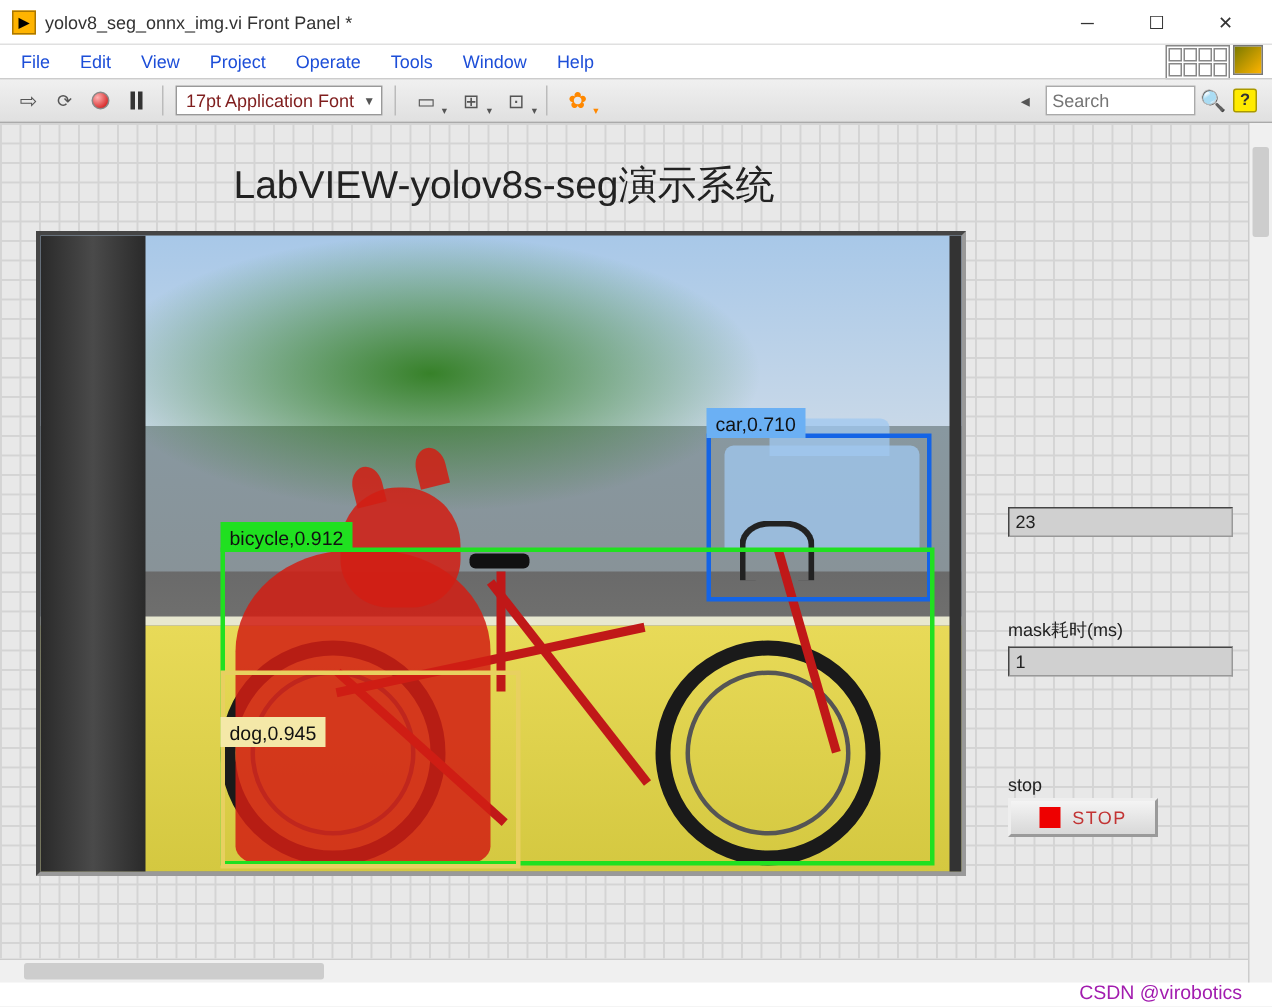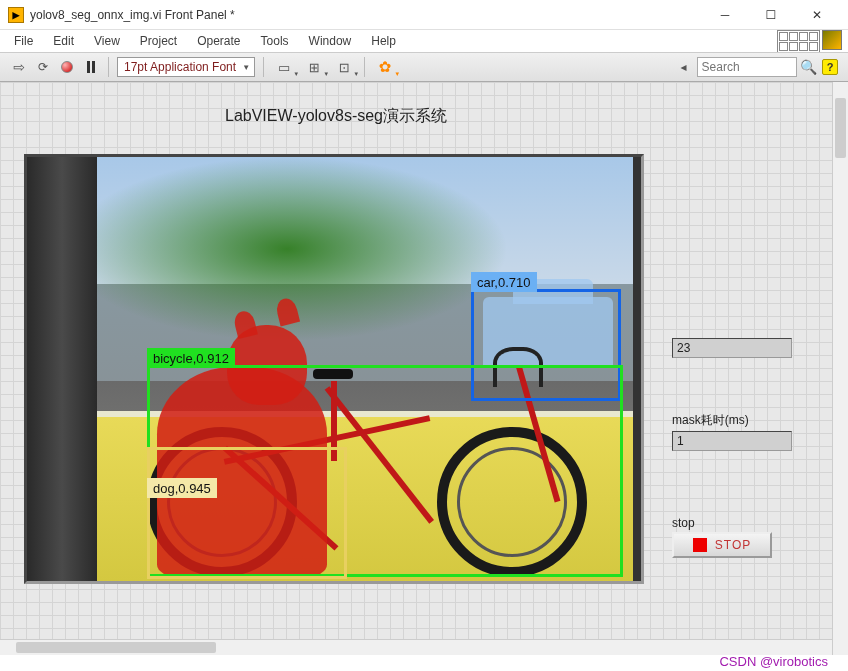--- a/index.html
+++ b/index.html
@@ -6,21 +6,21 @@
 body { background:#fff; width:848px; height:671px; overflow:hidden; position:relative; }
 
 
 .titlebar { height:30px; background:#fff; border-bottom:1px solid #e0e0e0; display:flex; align-items:center; padding:0 8px; }
 .titlebar .icon { width:16px; height:16px; background:#ffb400; border:1px solid #aa7700; margin-right:6px; display:flex; align-items:center; justify-content:center; color:#000; font-size:9px; font-weight:bold; }
 .titlebar .title { flex:1; color:#333; }
 .winbtn { width:46px; height:28px; display:flex; align-items:center; justify-content:center; color:#333; }
 
 
 .menubar { height:22px; background:#fff; display:flex; align-items:center; padding:0 6px; gap:4px; position:relative; }
-.menuitem { padding:2px 8px; color:#404040; }
+.menuitem { padding:2px 8px; color:#1d4ed8; }
 .menuicons { position:absolute; right:6px; display:flex; gap:2px; }
 .menugrid { display:grid; grid-template-columns:repeat(4,9px); grid-template-rows:repeat(2,9px); gap:1px; border:1px solid #888; padding:1px; background:#fff; }
 .menugrid > div { border:1px solid #888; }
 .menuchip { width:20px; height:20px; background:linear-gradient(135deg,#7a7a00,#ffb400); border:1px solid #777; }
 
 
 .toolbar { height:30px; background:linear-gradient(#f0f0f0,#e0e0e0); border-top:1px solid #ccc; border-bottom:1px solid #aaa; display:flex; align-items:center; padding:0 10px; gap:6px; position:relative; }
 .tbtn { width:18px; height:18px; display:flex; align-items:center; justify-content:center; color:#555; }
 .tbtn.run { font-size:14px; }
 .rec { width:12px; height:12px; border-radius:50%; background:radial-gradient(circle at 30% 30%,#ffb3b3,#cc0000); border:1px solid #888; }
@@ -39,21 +39,21 @@
 
 
 .content { position:absolute; top:82px; left:0; right:16px; bottom:32px; background:#e8e8e8;
   background-image:linear-gradient(#d4d4d4 1px,transparent 1px),linear-gradient(90deg,#d4d4d4 1px,transparent 1px);
   background-size:13px 13px; }
 .vscroll { position:absolute; top:82px; right:0; width:16px; bottom:16px; background:#f0f0f0; border-left:1px solid #ccc; }
 .vscroll .thumb { position:absolute; top:16px; left:2px; right:2px; height:60px; background:#cdcdcd; border-radius:2px; }
 .hscroll { position:absolute; bottom:16px; left:0; right:16px; height:16px; background:#f0f0f0; border-top:1px solid #ccc; }
 .hscroll .thumb { position:absolute; left:16px; top:2px; bottom:2px; width:200px; background:#cdcdcd; border-radius:2px; }
 
-.maintitle { position:absolute; top:24px; left:0; right:160px; text-align:center; font-size:16px; color:#222; font-weight:400; }
+.maintitle { position:absolute; top:24px; left:0; right:160px; text-align:center; font-size:26px; color:#222; font-weight:400; }
 
 
 .imgpanel { position:absolute; top:72px; left:24px; width:620px; height:430px; border:3px inset #999; background:#89a;  overflow:hidden; }
 .sky { position:absolute; inset:0; background:linear-gradient(#a8c8e8, #c8d8e8 30%, #8898a0 30%, #888 100%); }
 .tree { position:absolute; top:0; left:40px; width:440px; height:230px; background:radial-gradient(ellipse 50% 40% at 50% 40%, rgba(40,120,20,0.9), rgba(40,120,20,0)); }
 .ground { position:absolute; bottom:0; left:0; right:0; height:200px; background:linear-gradient(#6a6a6a,#8a8a82); }
 .wall { position:absolute; bottom:0; left:0; right:0; height:170px; background:linear-gradient(#e8da58,#d4c840); border-top:6px solid #e8e8d0; }
 .pillarL { position:absolute; top:0; left:0; width:70px; height:430px; background:linear-gradient(90deg,#2a2a2a,#4a4a4a,#2a2a2a); }
 .pillarR { position:absolute; top:0; right:0; width:8px; height:430px; background:#333; }
 
@@ -91,21 +91,21 @@
 .grp.confidence { top:72px; right:14px; width:146px; }
 .raised { background:#d8d8d8; border:2px outset #eee; padding:6px 8px 10px; margin-top:2px; }
 .ctlbl { font-size:12px; margin:2px 0; }
 .numin { display:flex; align-items:center; margin-bottom:4px; }
 .spin { width:12px; display:flex; flex-direction:column; }
 .spin div { height:9px; background:#e8e8e8; border:1px solid #999; font-size:7px; text-align:center; line-height:7px; color:#444; }
 .numbox { width:44px; height:18px; background:#fff; border:1px solid #888; border-top-color:#555; border-left-color:#555; padding:0 3px; display:flex; align-items:center; font-size:12px; margin-left:2px; }
 
 .grp.time { top:254px; right:14px; width:146px; }
 .grp.mask { top:328px; right:14px; width:146px; }
-.readout { width:120px; height:20px; background:#d0d0d0; border:1px inset #999; padding:0 4px; display:flex; align-items:center; margin-top:2px; }
+.readout { width:150px; height:20px; background:#d0d0d0; border:1px inset #999; padding:0 4px; display:flex; align-items:center; margin-top:2px; }
 
 .grp.stop { top:432px; right:14px; width:146px; }
 .stopbtn { width:100px; height:26px; background:linear-gradient(#f4f4f4,#d8d8d8); border:2px outset #eee; display:flex; align-items:center; justify-content:center; gap:8px; margin-top:2px; }
 .stopsq { width:14px; height:14px; background:#e00; }
 .stoptxt { color:#c23434; font-weight:500; letter-spacing:1px; }
 
 .watermark { position:absolute; bottom:2px; right:20px; color:#a21caf; font-size:13px; }
 </style>
 </head>
 <body>

